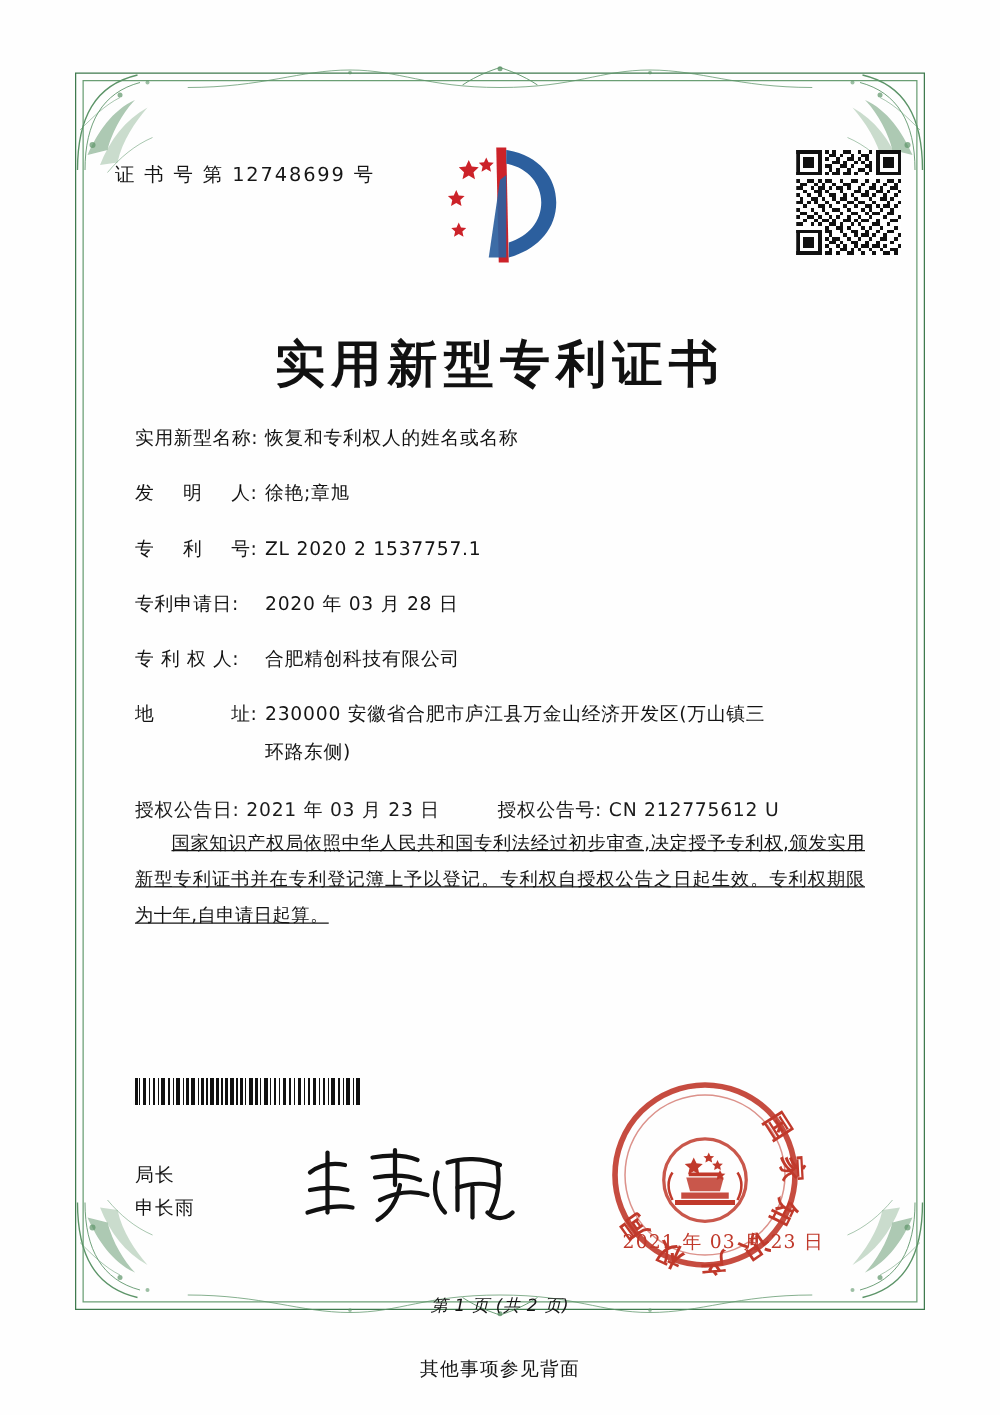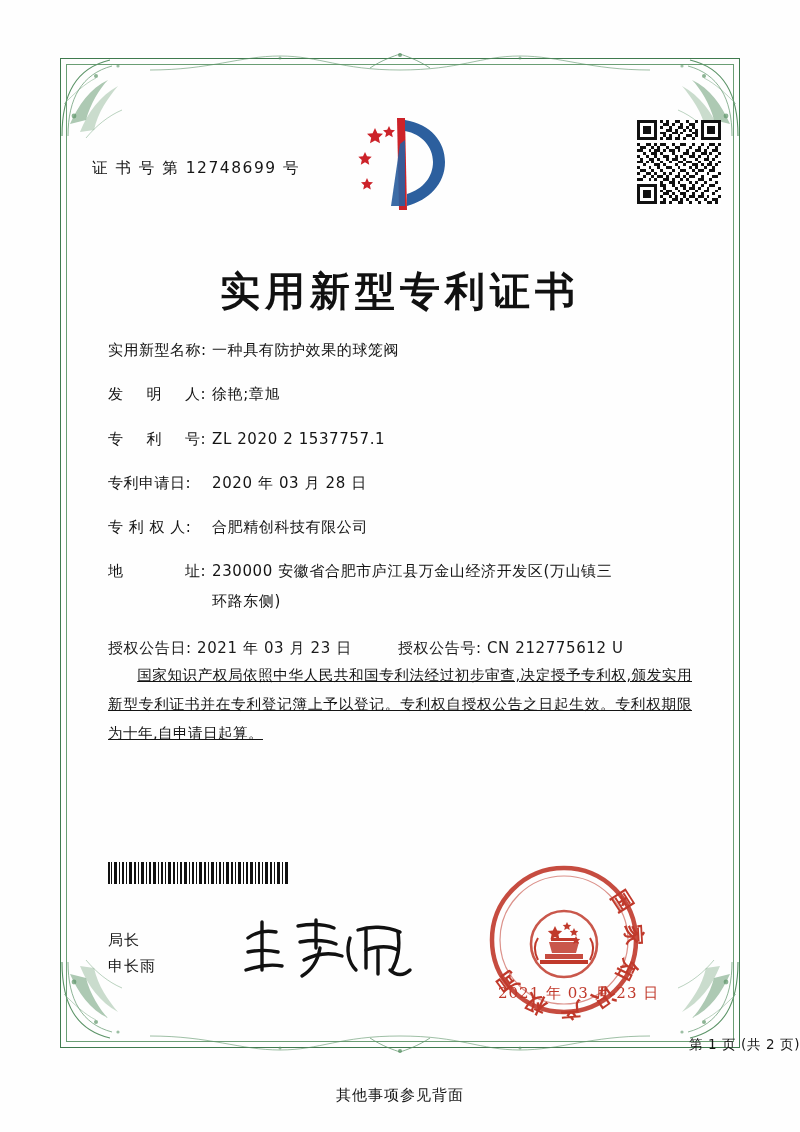--- a/index.html
+++ b/index.html
@@ -65,21 +65,20 @@
 
   
   .cert-no {
     position: absolute;
     left: 92px;
     top: 130px;
     font-size: 15.5px;
     letter-spacing: 1.5px;
     color: #161616;
     white-space: nowrap;
-    margin-top: 28px;
   }
 
   .logo {
     position: absolute;
     left: 345px;
     top: 110px;
     width: 118px;
     height: 108px;
   }
   .logo svg { display: block; width: 100%; height: 100%; }
@@ -222,24 +221,25 @@
     letter-spacing: 1px;
     font-family: "DejaVu Serif", "Liberation Serif", serif;
   }
 
   
   .page-num {
     position: absolute;
     left: 0;
     right: 0;
     top: 1036px;
-    text-align: right;
+    text-align: center;
     font-size: 13.5px;
     color: #161616;
     letter-spacing: 0.6px;
+    font-style: italic;
   }
   .footer-note {
     position: absolute;
     left: 0;
     right: 0;
     top: 1086px;
     text-align: center;
     font-size: 15px;
     color: #161616;
     letter-spacing: 1px;
@@ -570,21 +570,21 @@
       </g>
     </svg>
   </div>
 
   <div class="title">实用新型专利证书</div>
 
   <div class="fields">
 
     <div class="field-row">
       <div class="field-label">实用新型名称:</div>
-      <div class="field-value">一种具有防护效果的球笼阀</div>
+      <div class="field-value">恢复和专利权人的姓名或名称</div>
     </div>
 
     <div class="field-row">
       <div class="field-label spaced">
         <span>发</span>
         <span>明</span>
         <span>人:</span>
       </div>
       <div class="field-value">徐艳;章旭</div>
     </div>

